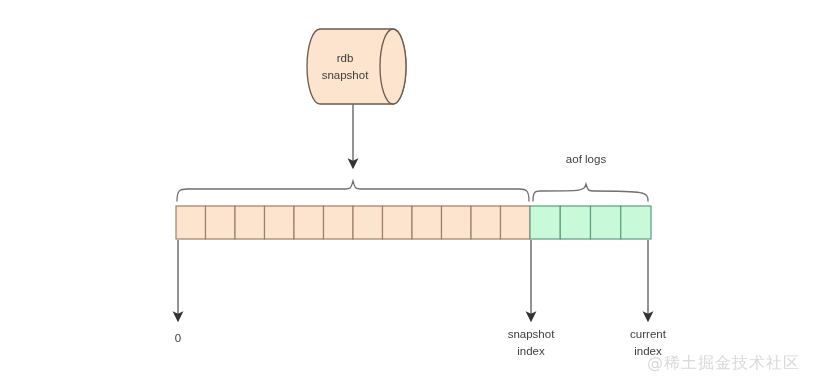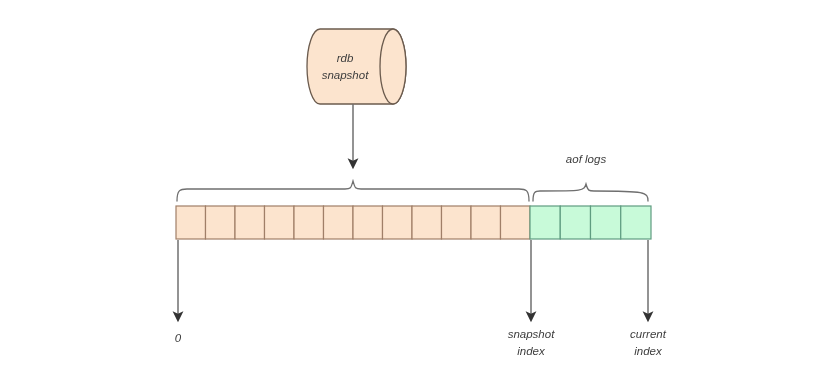--- a/index.html
+++ b/index.html
@@ -13,21 +13,20 @@
     position: relative;
     overflow: hidden;
     font-family: "Liberation Sans", "DejaVu Sans", sans-serif;
   }
   #diagram-root {
     position: absolute;
     left: 0;
     top: 0;
     width: 816px;
     height: 382px;
-    font-style: italic;
   }
   svg#scene {
     position: absolute;
     left: 0;
     top: 0;
     width: 816px;
     height: 382px;
     display: block;
   }
   .dtext {
@@ -132,14 +131,15 @@
 
       <text class="dtext" x="531" y="338" text-anchor="middle">snapshot</text>
       <text class="dtext" x="531" y="355" text-anchor="middle">index</text>
 
       <text class="dtext" x="648" y="338" text-anchor="middle">current</text>
       <text class="dtext" x="648" y="355" text-anchor="middle">index</text>
     </g>
 
   </svg>
 
+  <div class="watermark">@稀土掘金技术社区</div>
 
 </div>
 
 </body></html>

